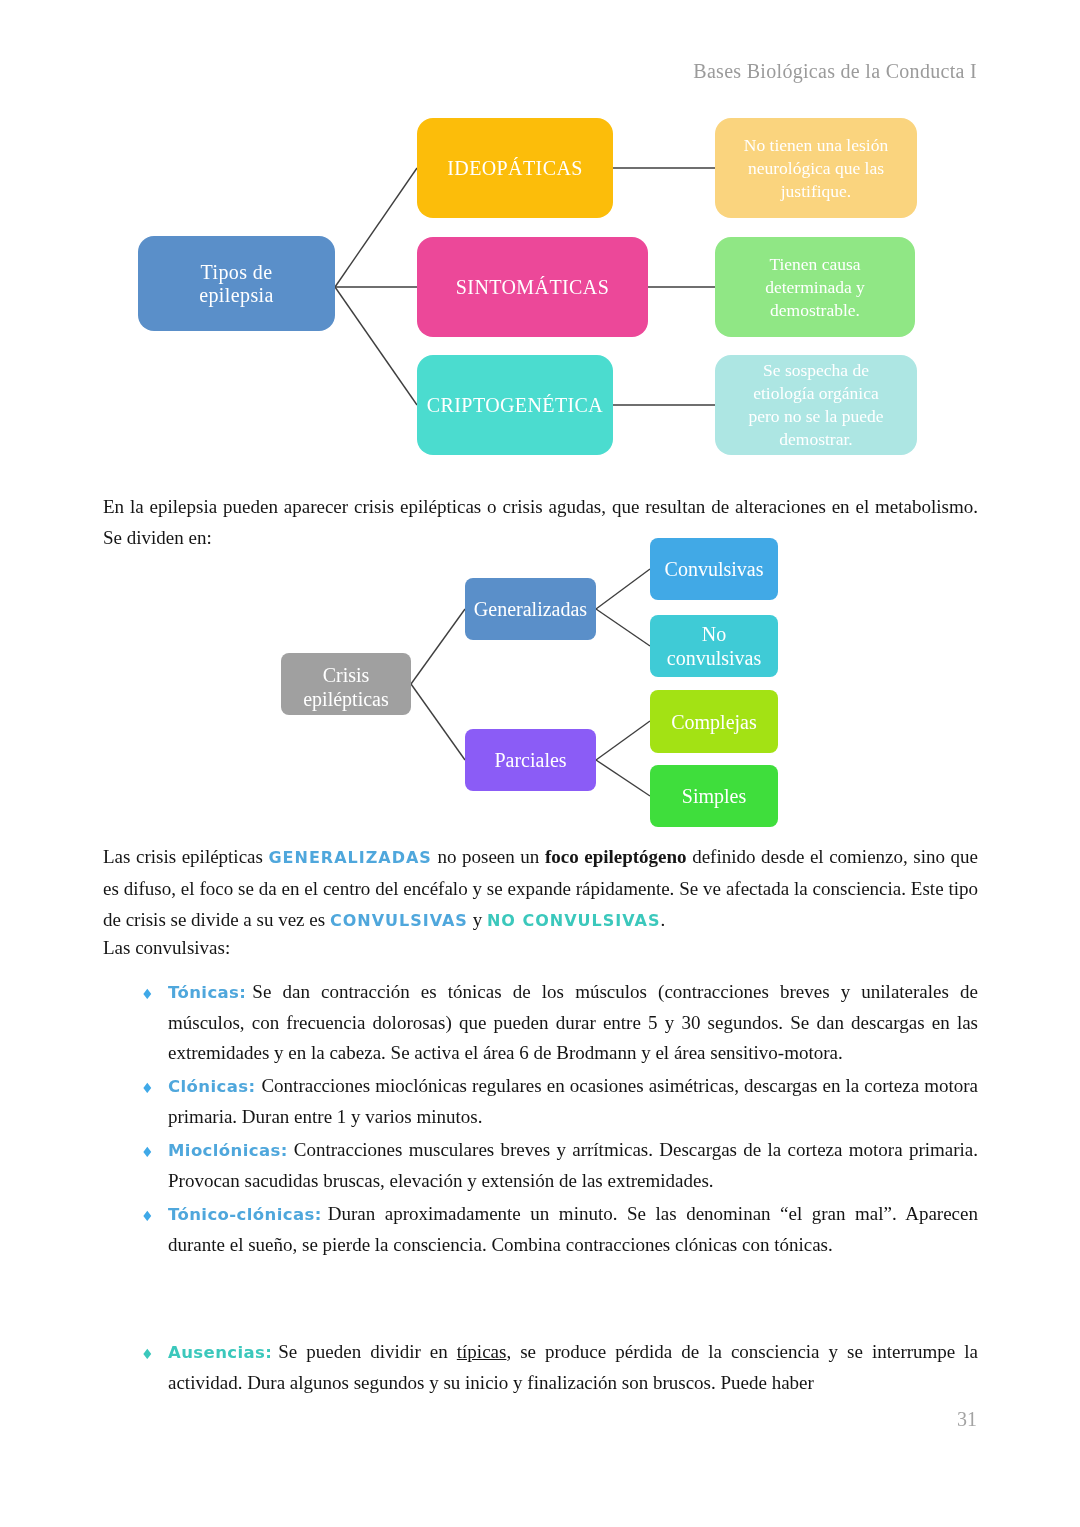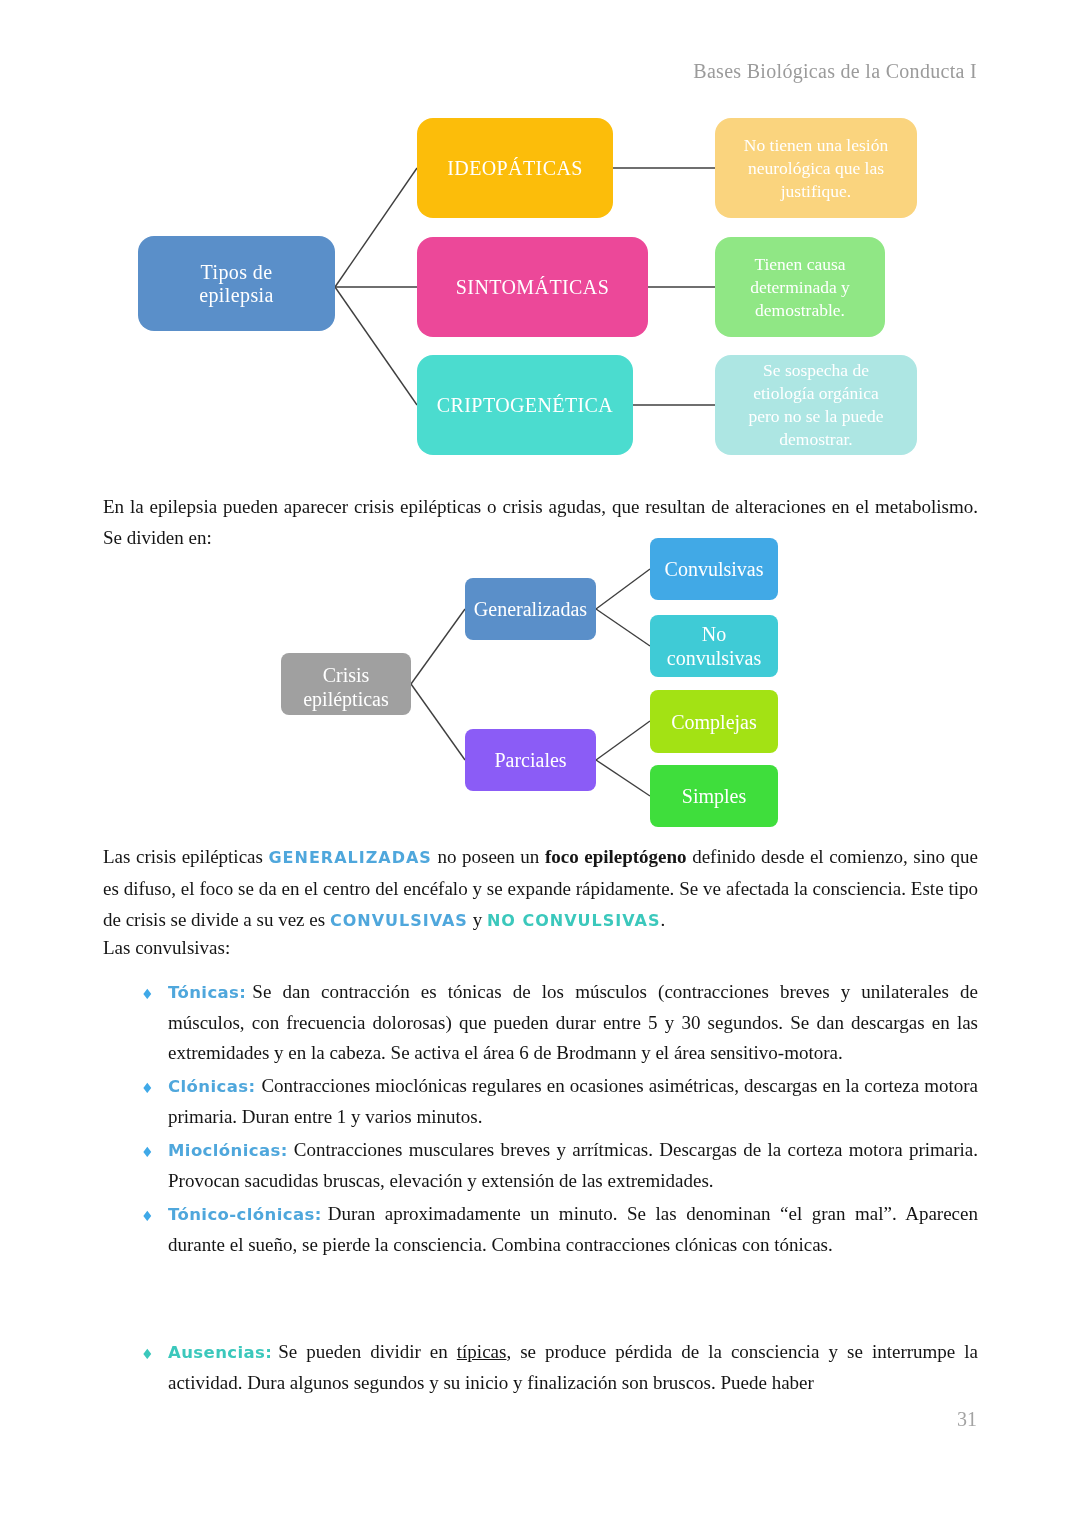--- a/index.html
+++ b/index.html
@@ -69,23 +69,23 @@
     text-align:center;
     box-sizing:border-box;
     padding:6px 28px;
   }
   .node-label{font-size:20px;letter-spacing:0.4px;}
   .node-desc{font-size:17.5px;line-height:23px;}
   
   #d1-root {left:138px;top:236px;width:197px;height:95px;background:#5A8FC9;}
   #d1-b0   {left:417px;top:118px;width:196px;height:100px;background:#FCBD0A;}
   #d1-b1   {left:417px;top:237px;width:231px;height:100px;background:#ec4899;}
-  #d1-b2   {left:417px;top:355px;width:216px;height:100px;background:#4BDCCF;}
+  #d1-b2   {left:417px;top:355px;width:196px;height:100px;background:#4BDCCF;}
   #d1-d0   {left:715px;top:118px;width:202px;height:100px;background:#FAD47E;}
-  #d1-d1   {left:715px;top:237px;width:170px;height:100px;background:#90E785;}
+  #d1-d1   {left:715px;top:237px;width:200px;height:100px;background:#90E785;}
   #d1-d2   {left:715px;top:355px;width:202px;height:100px;background:#ADE6E3;}
   
   .node-sm{border-radius:8px;padding:4px 8px;}
   #d2-root {left:281px;top:653px;width:130px;height:62px;background:#A0A0A0;align-items:flex-end;}
   #d2-gen  {left:465px;top:578px;width:131px;height:62px;background:#5A8FC9;}
   #d2-par  {left:465px;top:729px;width:131px;height:62px;background:#8b5cf6;}
   #d2-conv {left:650px;top:538px;width:128px;height:62px;background:#41A9E6;}
   #d2-ncon {left:650px;top:615px;width:128px;height:62px;background:#3FCBD6;}
   #d2-comp {left:650px;top:690px;width:128px;height:63px;background:#A3E214;}
   #d2-simp {left:650px;top:765px;width:128px;height:62px;background:#3FDE3C;}

